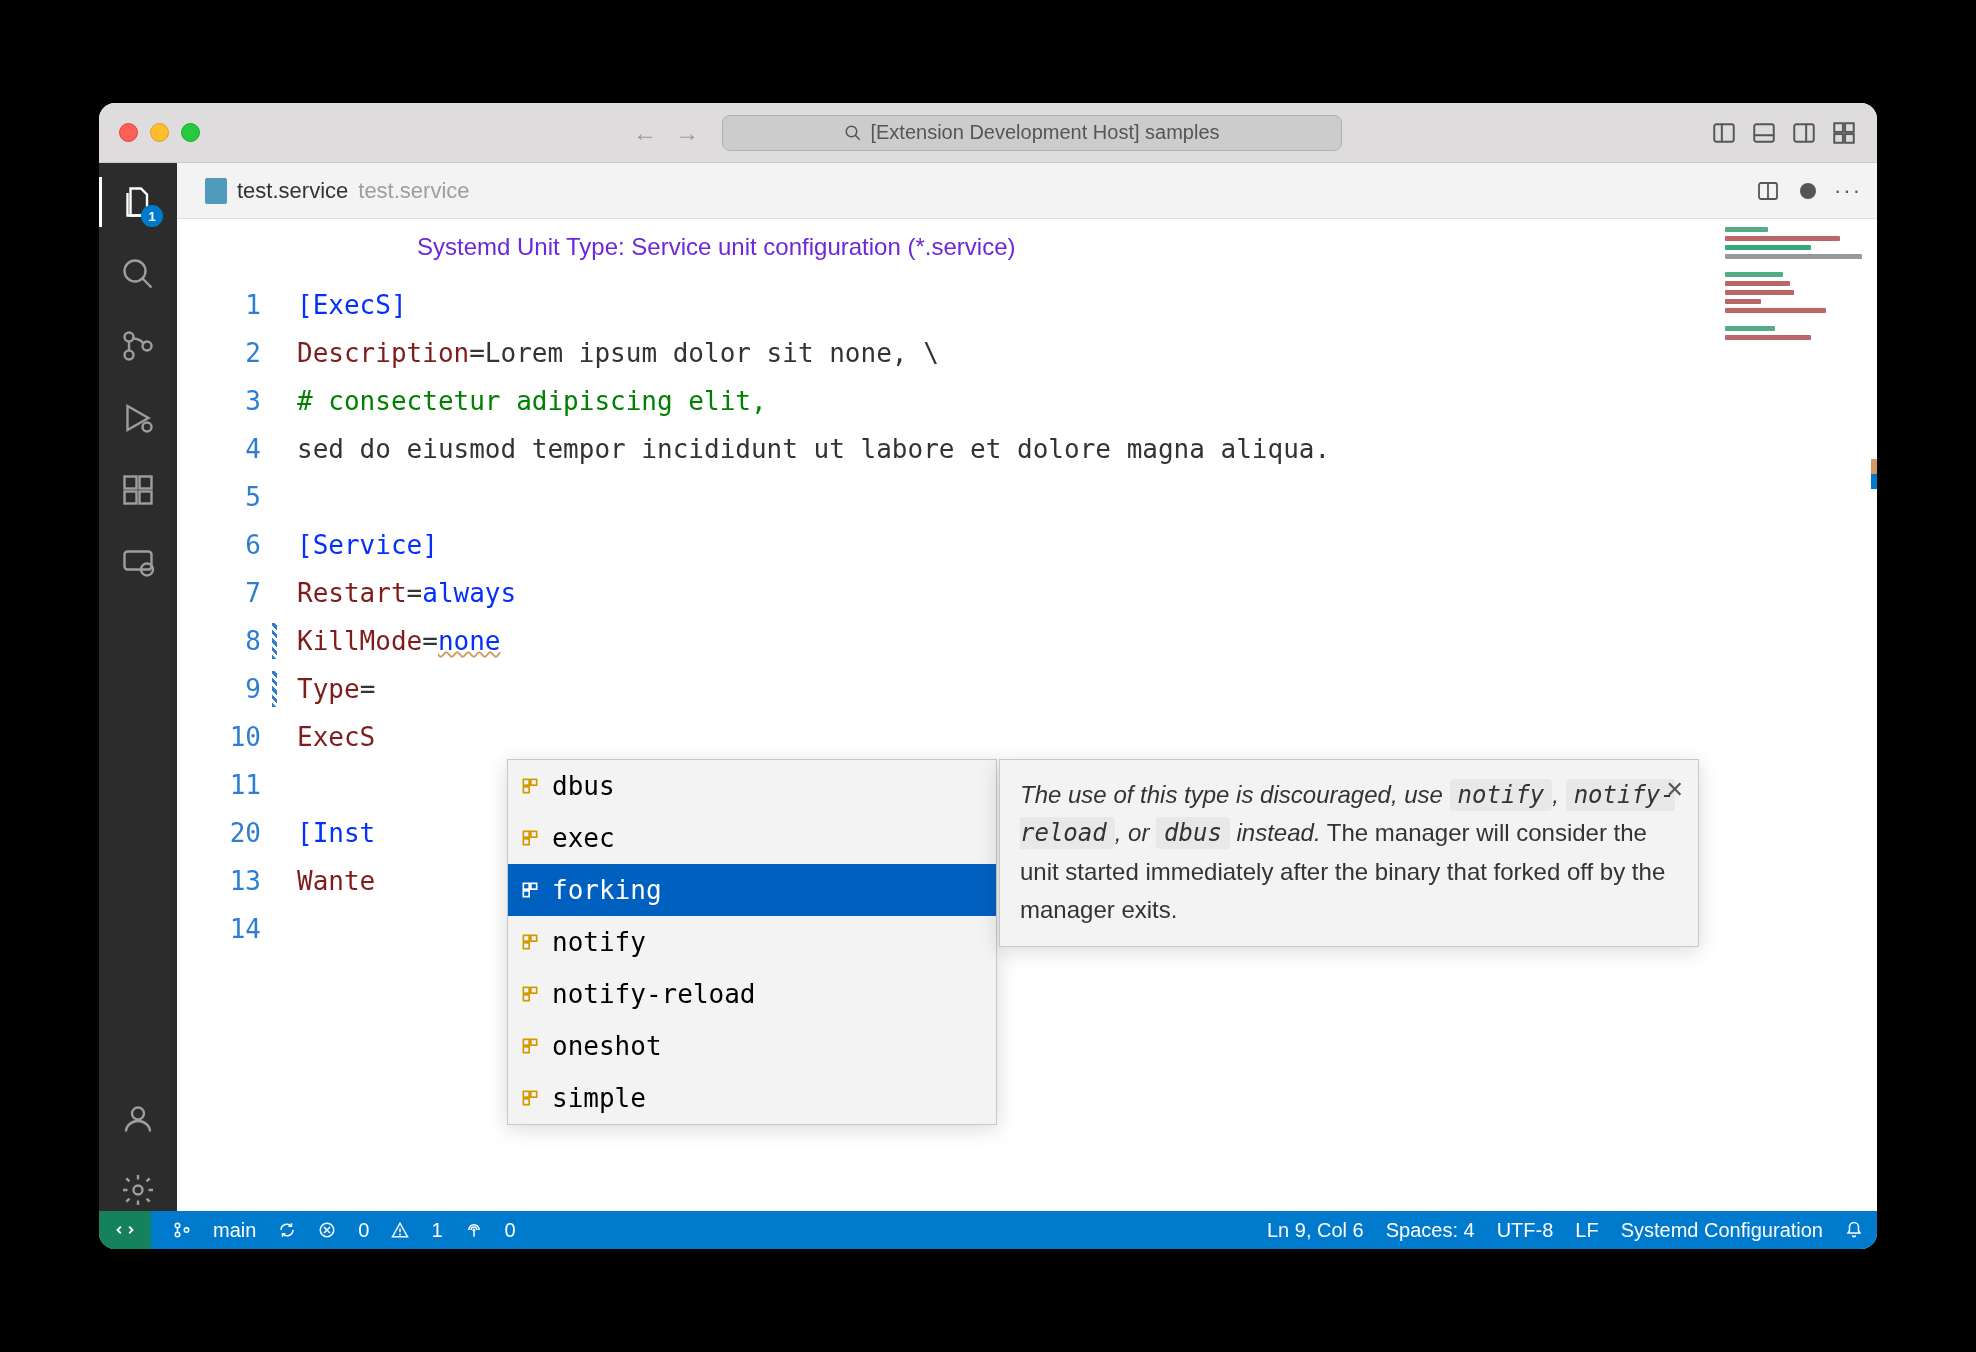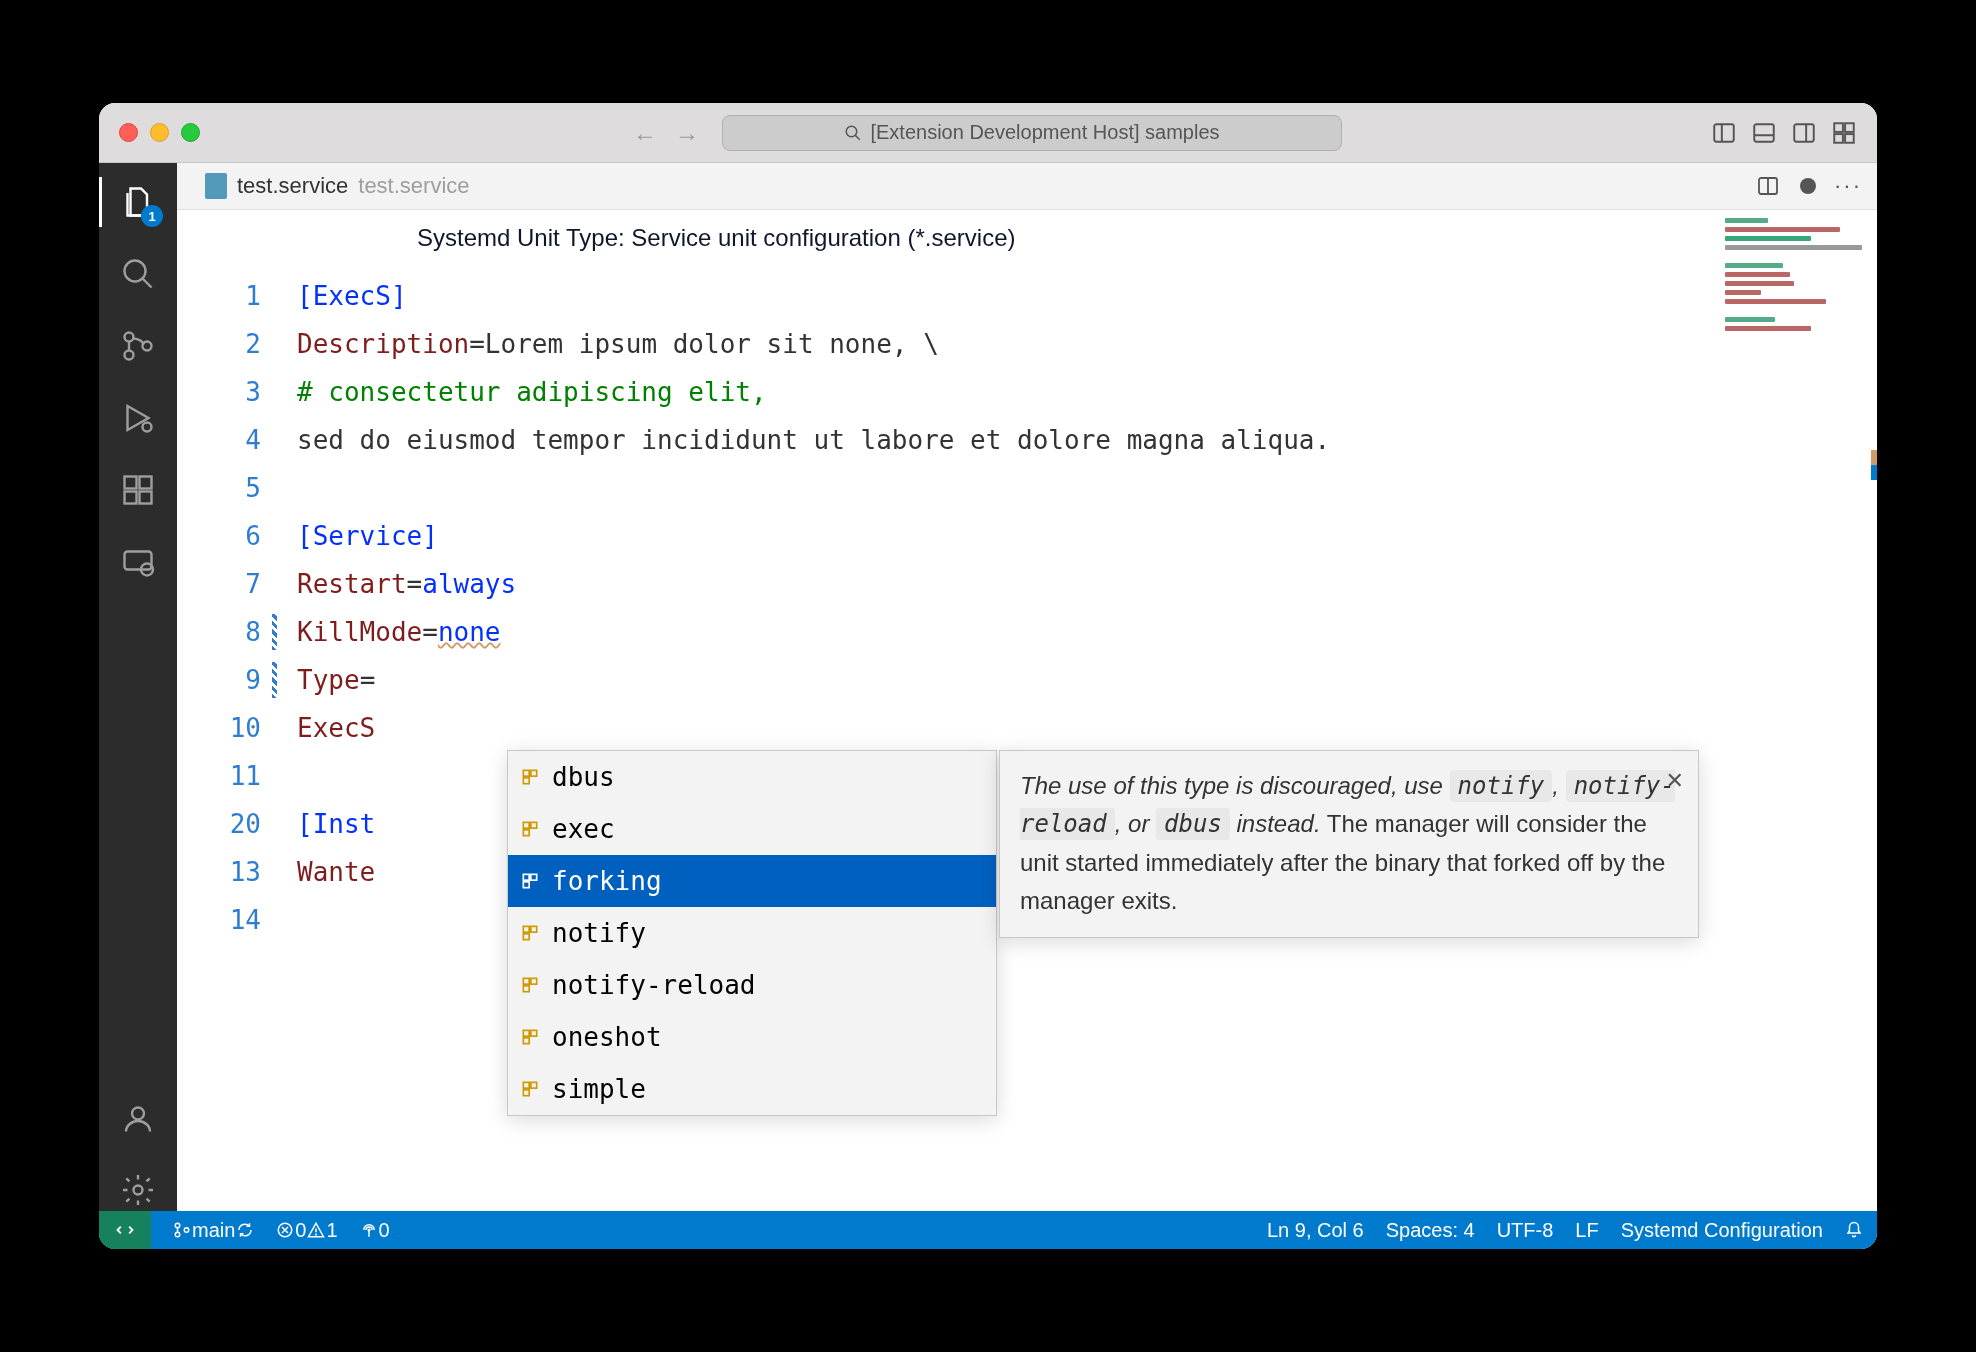--- a/index.html
+++ b/index.html
@@ -109,21 +109,21 @@
 
     .editor-area {
       flex: 1;
       display: flex;
       flex-direction: column;
       background: #fff;
       position: relative;
       min-width: 0;
     }
     .tab-row {
-      height: 47px;
+      height: 56px;
       background: #f3f3f3;
       display: flex;
       align-items: center;
       padding: 4px 14px;
       border-bottom: 1px solid #e0e0e0;
     }
     .tab {
       display: flex; align-items: center; gap: 10px;
       height: 100%;
       padding: 0 14px;
@@ -167,21 +167,21 @@
       color: #2e7dd1;
       padding-top: 14px;
       user-select: none;
       position: relative;
     }
     .gutter .hint {
       position: absolute;
       top: 14px;
       left: 240px;
       white-space: nowrap;
-      color: #0f172a;
+      color: #6d28d9;
       font-size: 24px;
       font-family: -apple-system, sans-serif;
     }
     .line-num {
       height: 48px; line-height: 48px;
       position: relative;
     }
     .line-num.modified::after {
       content: "";
       position: absolute;
@@ -292,21 +292,21 @@
       padding: 0 14px;
       gap: 22px;
     }
     .status-remote {
       background: #16825d;
       height: 100%;
       width: 52px;
       margin-left: -14px;
       display:flex; align-items:center; justify-content:center;
     }
-    .status-item { display: flex; align-items: center; gap: 1px; }
+    .status-item { display: flex; align-items: center; gap: 22px; }
     .status-spacer { flex: 1; }
   </style>
 </head>
 <body>
 
 <div class="window">
 
   <div class="titlebar">
     <div class="traffic-lights">
       <div class="traffic red"></div>

